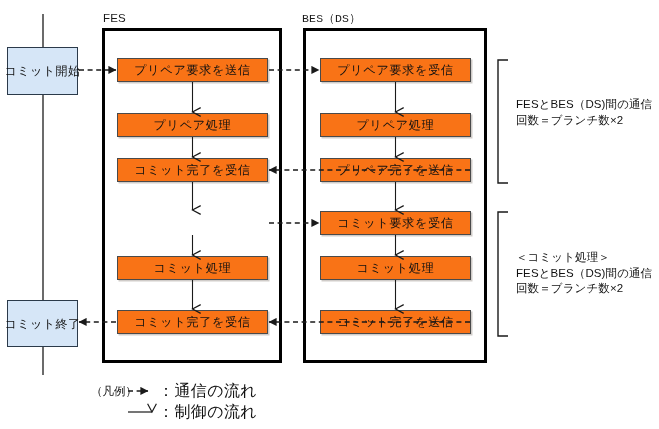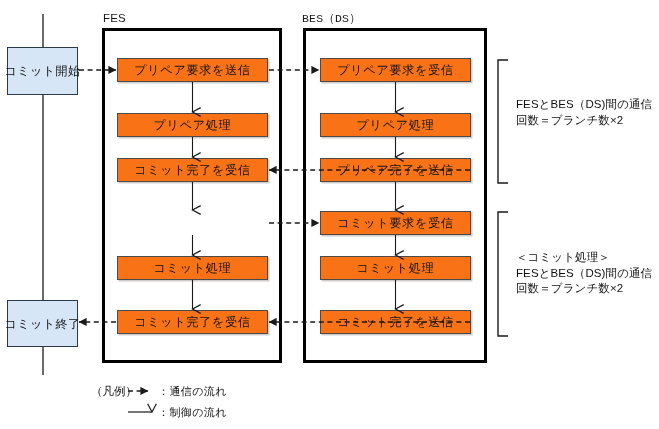--- a/index.html
+++ b/index.html
@@ -94,21 +94,21 @@
   .annot .ln { display: block; }
 
   
   .legend-title {
     font-size: 11.5px;
     line-height: 14px;
     color: #111111;
     white-space: nowrap;
   }
   .legend-text {
-    font-size: 11px;
+    font-size: 16px;
     line-height: 14px;
     color: #111111;
     white-space: nowrap;
     letter-spacing: 0.4px;
   }
 </style>
 </head>
 <body>
 
 <div id="canvas">

